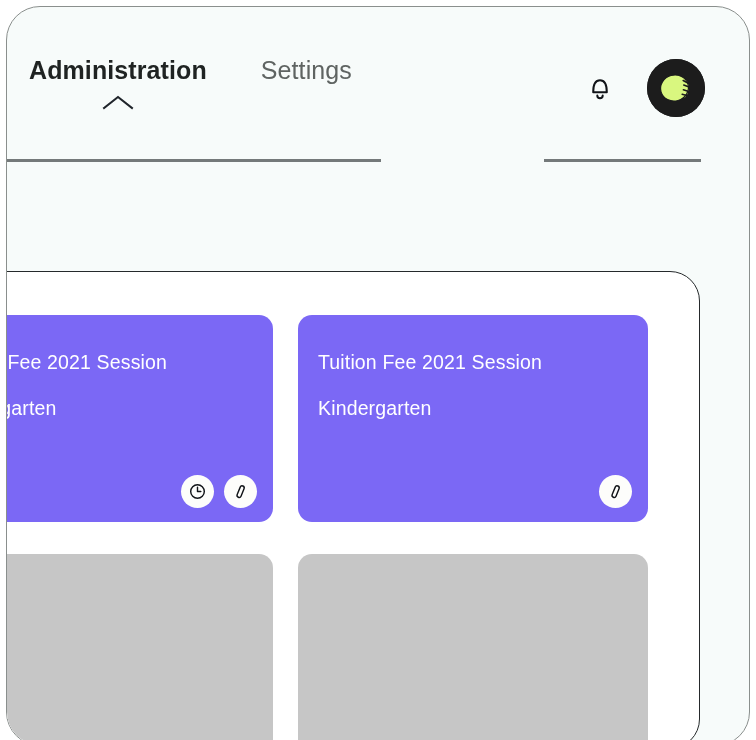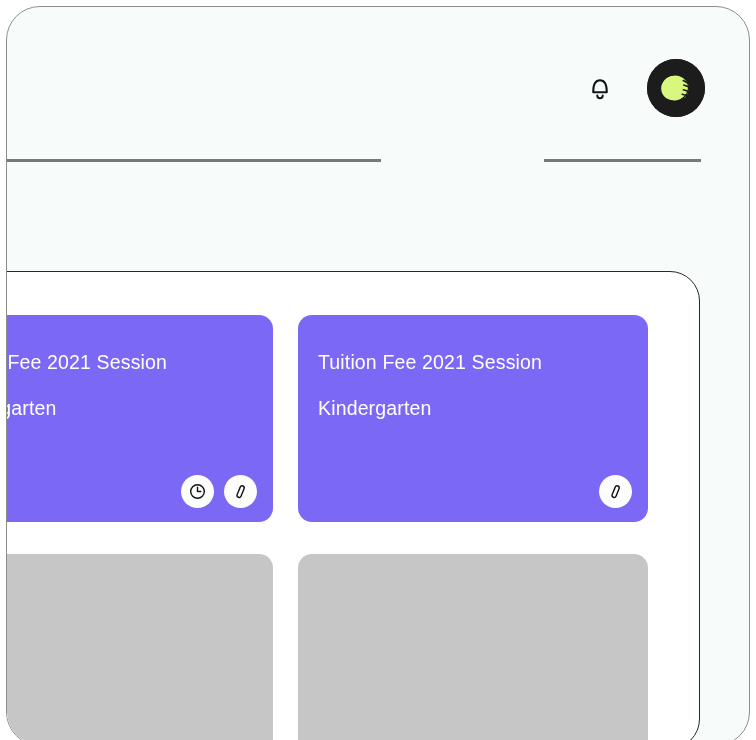--- a/index.html
+++ b/index.html
@@ -195,21 +195,30 @@
 </style>
 </head>
 <body>
 
 <div class="window-frame">
 
   <div class="topbar">
 
     <div class="nav-tabs">
 
-
+      <div class="nav-tab active">
+        <span class="nav-tab-label">Administration</span>
+        <svg class="chevron-up" viewBox="0 0 36 20" fill="none">
+          <path d="M4 15 L18 4 L32 15" stroke="#20252b" stroke-width="2" stroke-linecap="square" stroke-linejoin="miter" fill="none"></path>
+        </svg>
+      </div>
+
+      <div class="nav-tab">
+        <span class="nav-tab-label">Settings</span>
+      </div>
 
     </div>
 
     <div class="topbar-right">
 
       <button class="bell-btn" aria-label="notifications">
         <svg viewBox="0 0 26 30" fill="none" width="26" height="30">
           <path d="M6.2 19.2 C6.2 12.6 7.2 7.3 13 7.3 C18.8 7.3 19.8 12.6 19.8 19.2 Z" stroke="#111418" stroke-width="2" stroke-linejoin="round" fill="none"></path>
           <path d="M10.3 22.4 C10.3 24.0 11.5 25.2 13 25.2 C14.5 25.2 15.7 24.0 15.7 22.4" stroke="#111418" stroke-width="2" stroke-linecap="round" fill="none"></path>
         </svg>

